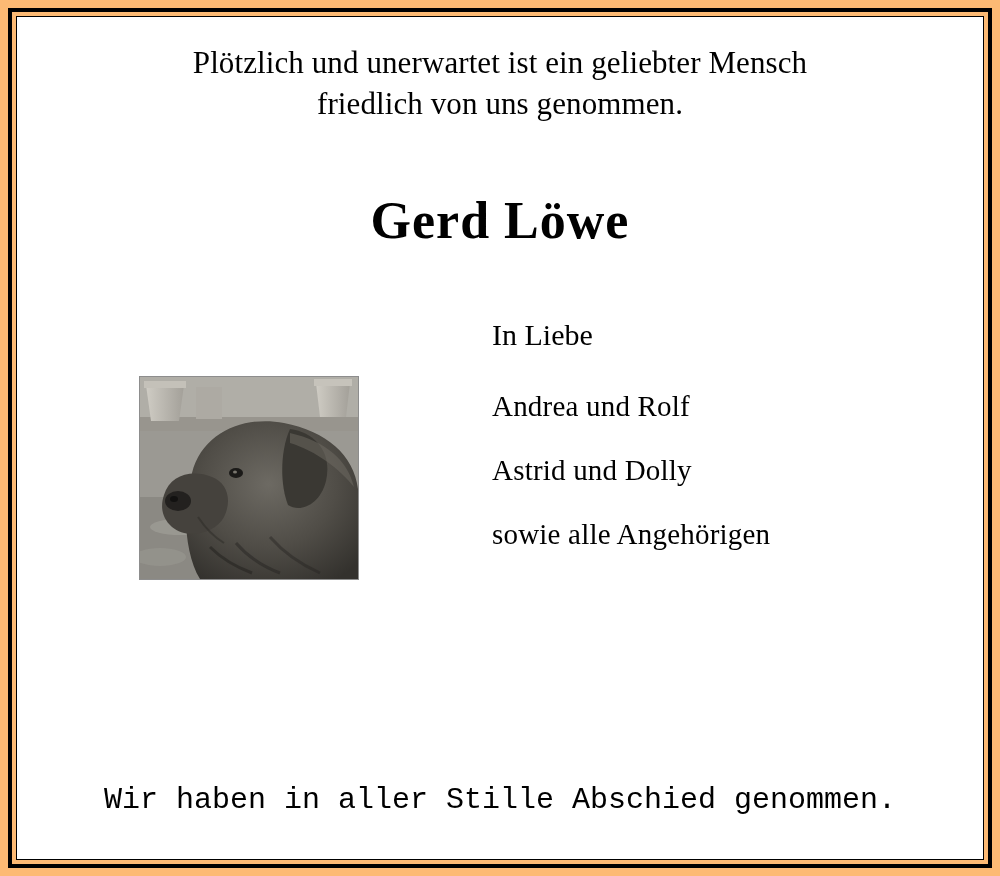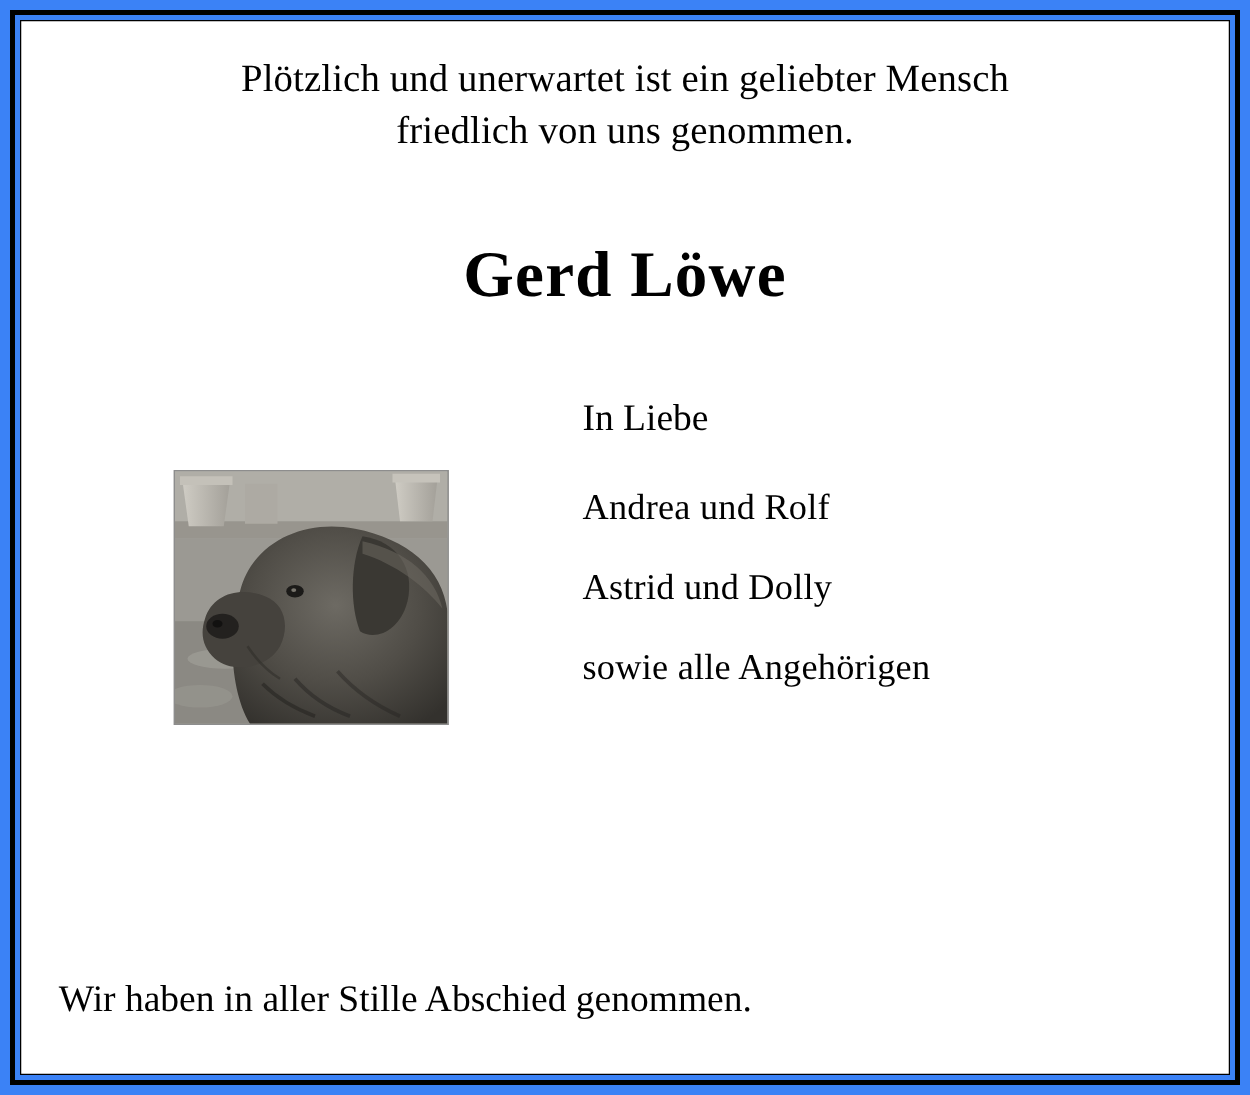--- a/index.html
+++ b/index.html
@@ -12,21 +12,21 @@
     height: 876px;
     font-family: "Liberation Serif", serif;
     color: #000000;
     overflow: hidden;
   }
   .page {
     position: relative;
     width: 1000px;
     height: 876px;
     box-sizing: border-box;
-    background: #3b82f6;
+    background: #fdba74;
     padding: 20px;
   }
   .outer-frame {
     position: absolute;
     left: 8px;
     top: 8px;
     right: 8px;
     bottom: 8px;
     border: 4px solid #000000;
     box-sizing: border-box;
@@ -93,38 +93,39 @@
     overflow: hidden;
     background: #9a9a95;
   }
   .photo svg {
     display: block;
     width: 100%;
     height: 100%;
   }
   .tribute {
     position: absolute;
-    left: 419px;
+    left: 445px;
     top: 28px;
     width: 470px;
   }
   .tribute .in-liebe {
     font-size: 30px;
     margin-bottom: 38px;
   }
   .tribute .family-line {
     font-size: 29px;
     font-weight: normal;
     margin-bottom: 31px;
     letter-spacing: 0.2px;
   }
   .closing {
-    text-align: left;
+    text-align: center;
     font-size: 30px;
     padding-bottom: 22px;
+    font-family: Liberation Mono, monospace;
   }
 </style>
 </head>
 <body>
 
 <div class="page">
   <div class="outer-frame"></div>
   <div class="inner-frame"></div>
 
   <div class="content">

